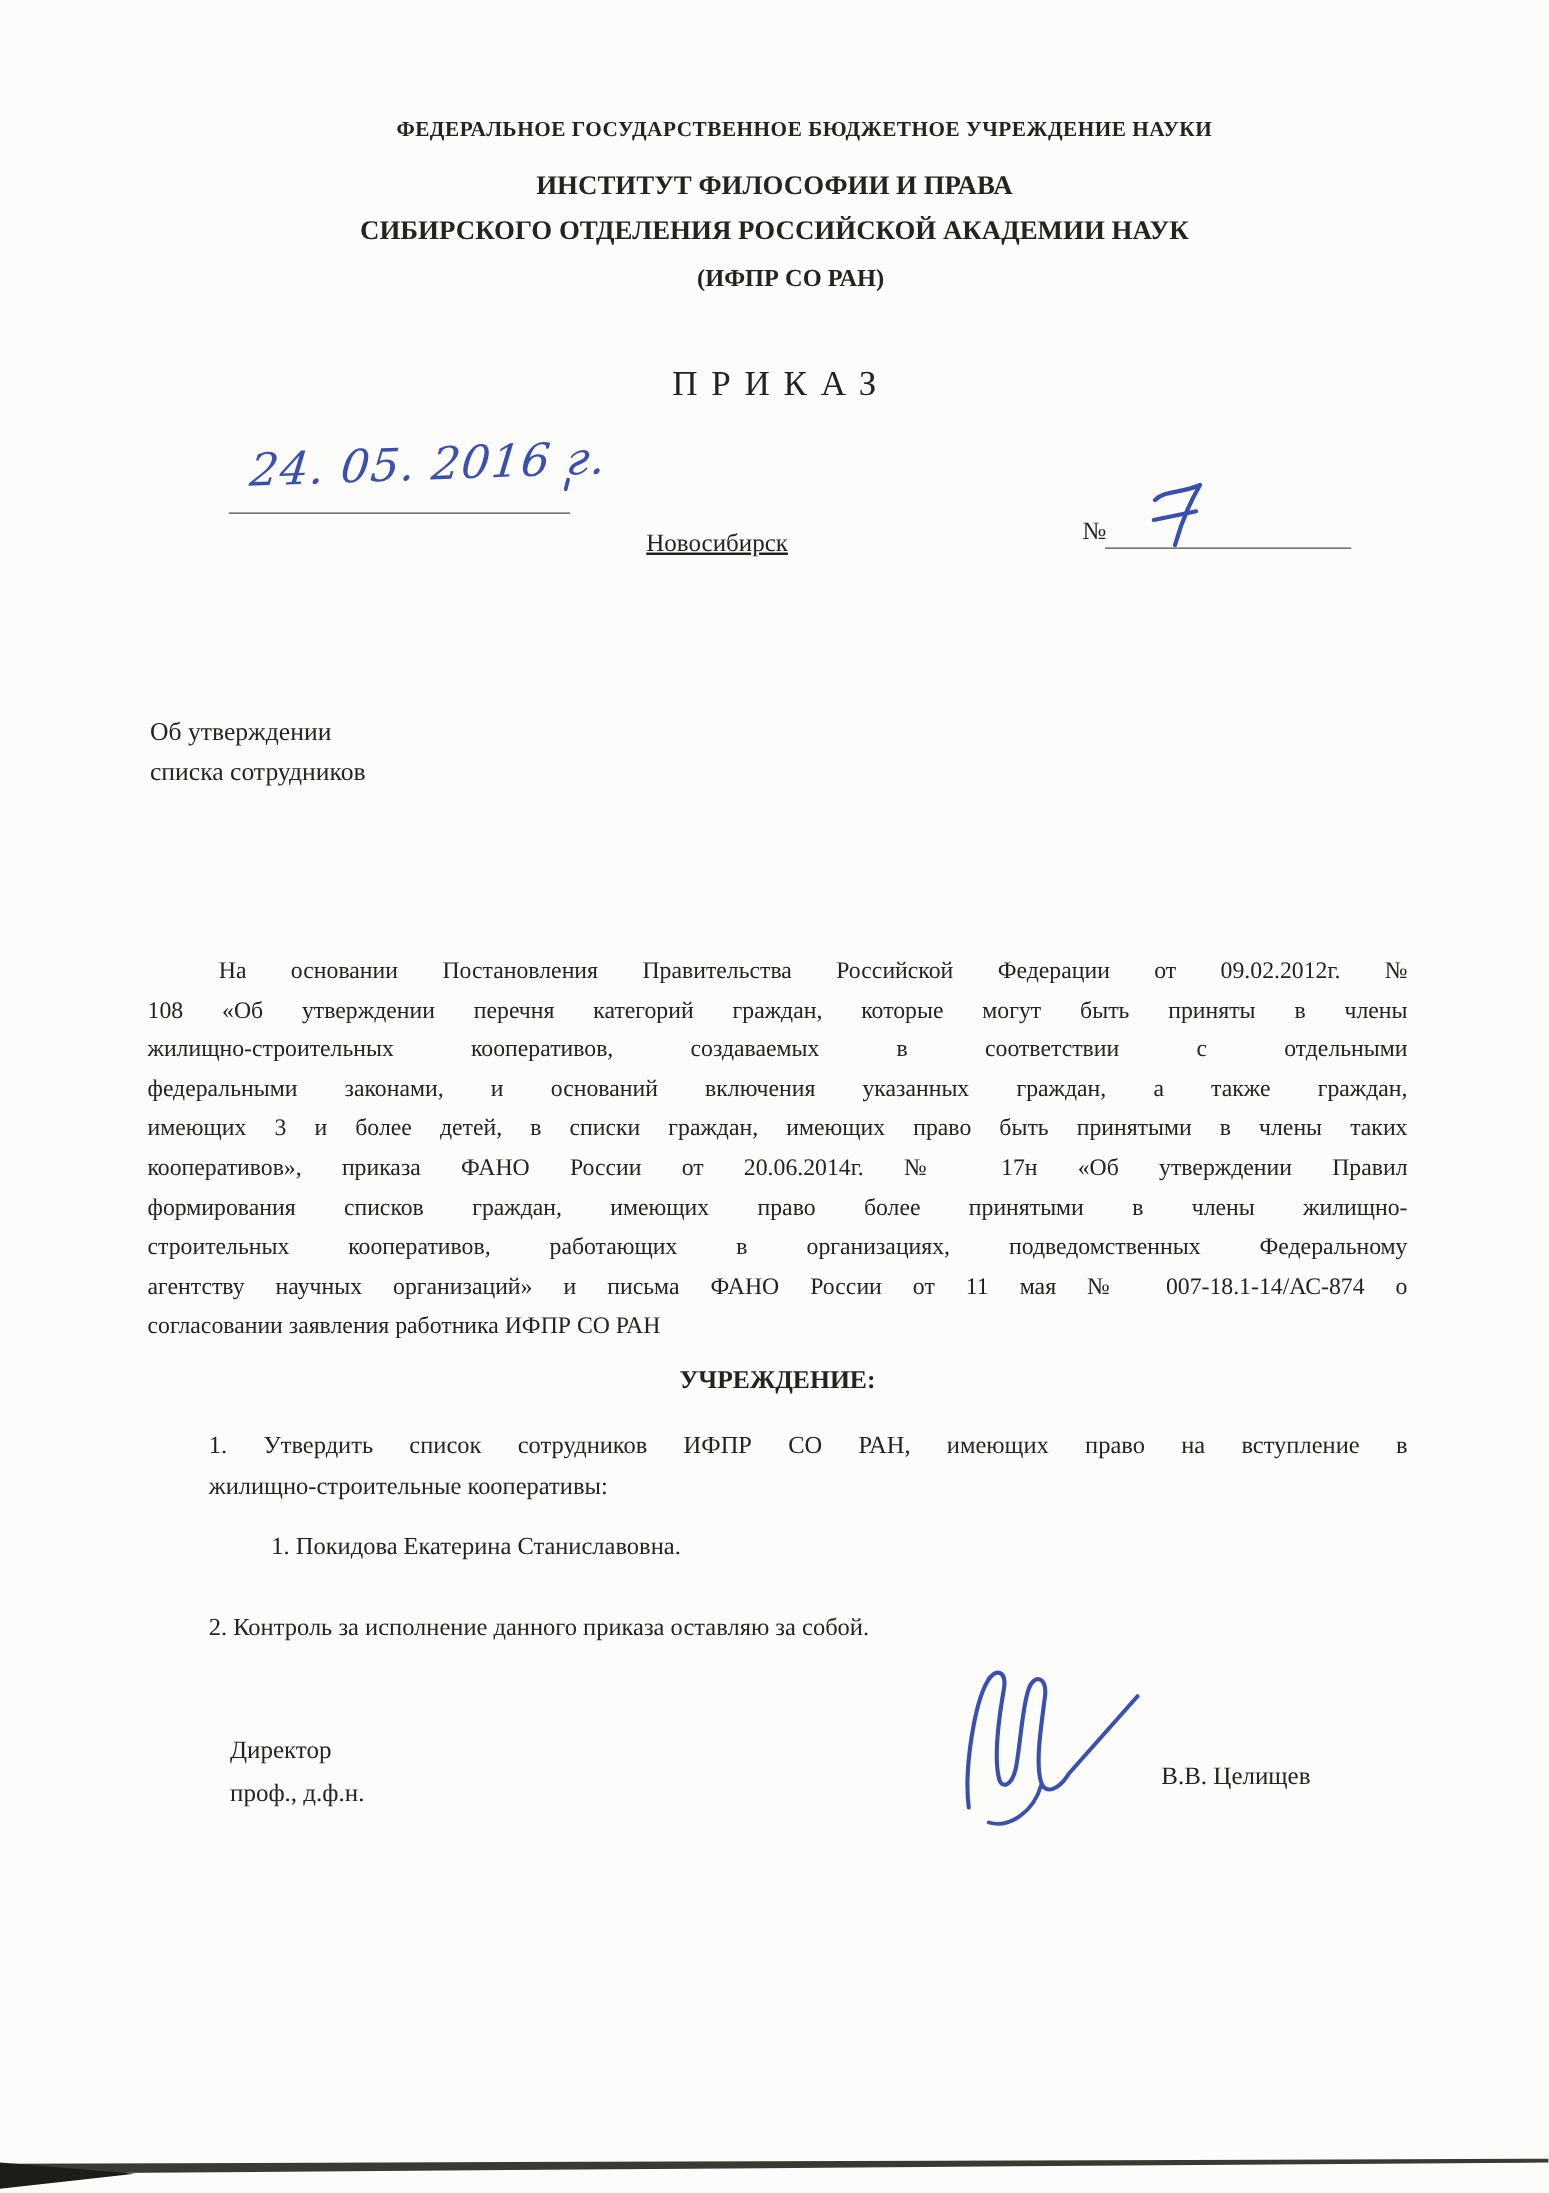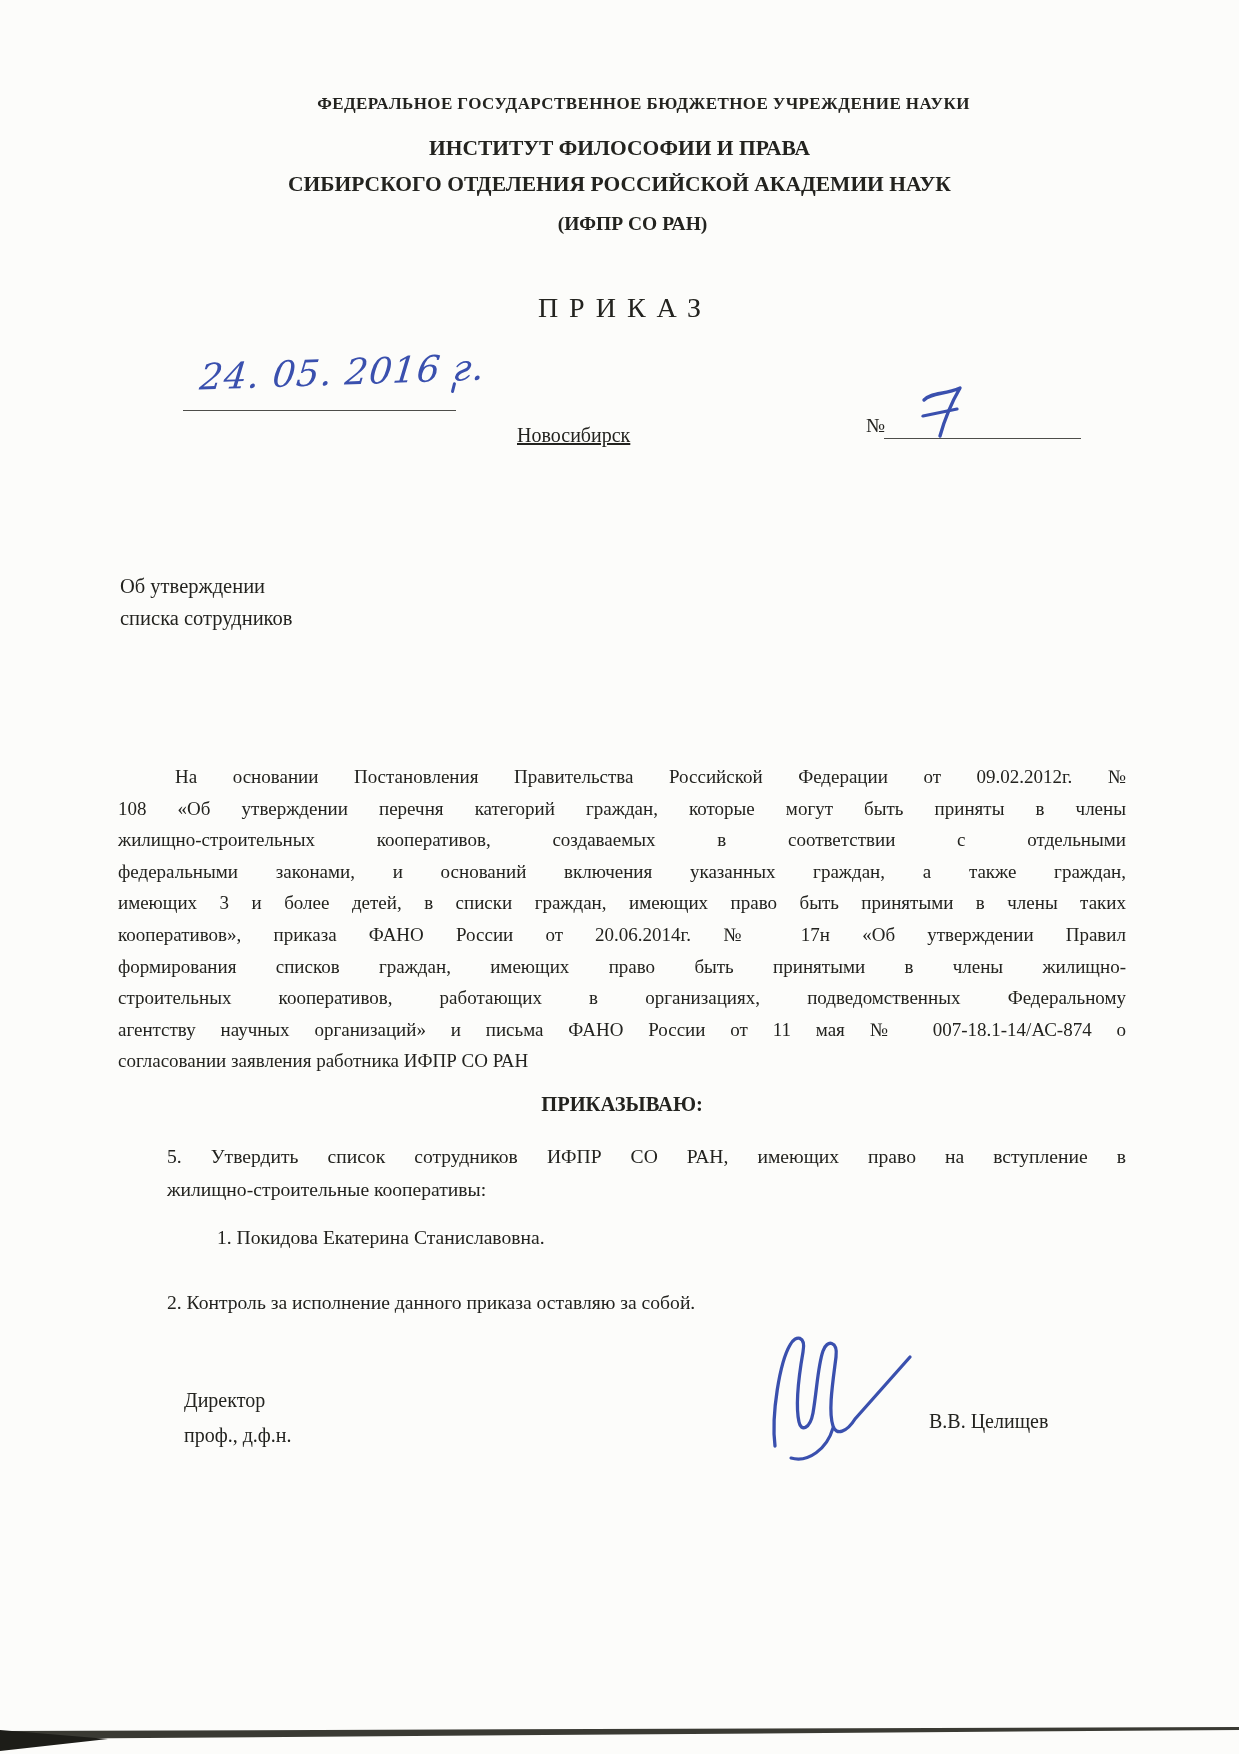--- a/index.html
+++ b/index.html
@@ -96,29 +96,29 @@
       <div class="subject-line">списка сотрудников</div>
     </div>
 
   <div class="abs body-par">
       <div class="body-line">На основании Постановления Правительства Российской Федерации от 09.02.2012г. №</div>
       <div class="body-line">108 «Об утверждении перечня категорий граждан, которые могут быть приняты в члены</div>
       <div class="body-line">жилищно-строительных кооперативов, создаваемых в соответствии с отдельными</div>
       <div class="body-line">федеральными законами, и оснований включения указанных граждан, а также граждан,</div>
       <div class="body-line">имеющих 3 и более детей, в списки граждан, имеющих право быть принятыми в члены таких</div>
       <div class="body-line">кооперативов», приказа ФАНО России от 20.06.2014г. № 17н «Об утверждении Правил</div>
-      <div class="body-line">формирования списков граждан, имеющих право быть принятыми в члены жилищно-</div>
+      <div class="body-line">формирования списков граждан, имеющих право более принятыми в члены жилищно-</div>
       <div class="body-line">строительных кооперативов, работающих в организациях, подведомственных Федеральному</div>
       <div class="body-line">агентству научных организаций» и письма ФАНО России от 11 мая № 007-18.1-14/АС-874 о</div>
       <div class="body-line">согласовании заявления работника ИФПР СО РАН</div>
     </div>
 
-  <div class="abs resolution">ПРИКАЗЫВАЮ:</div>
+  <div class="abs resolution">УЧРЕЖДЕНИЕ:</div>
   <div class="abs item1">
-      <div class="item1-line">5.  Утвердить список сотрудников ИФПР СО РАН, имеющих право на вступление в</div>
+      <div class="item1-line">1.  Утвердить список сотрудников ИФПР СО РАН, имеющих право на вступление в</div>
       <div class="item1-line">жилищно-строительные кооперативы:</div>
     </div>
   <div class="abs subitem">1. Покидова Екатерина Станиславовна.</div>
   <div class="abs item2">2.   Контроль за исполнение данного приказа оставляю за собой.</div>
 
   <div class="abs sig-title">
     <div>Директор</div>
     <div>проф., д.ф.н.</div>
   </div>
   <div class="abs sig-scribble">

